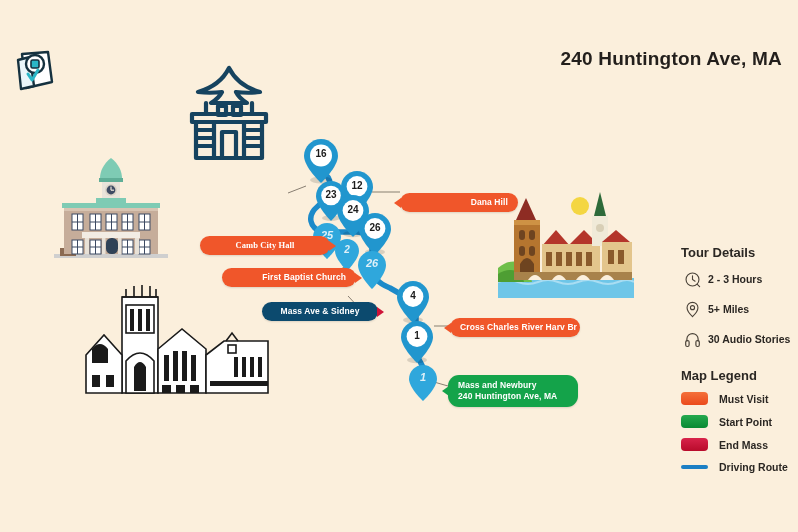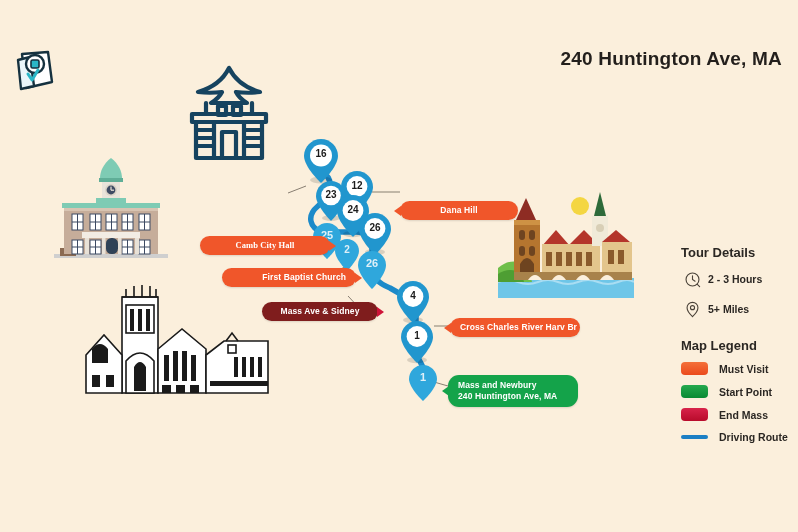--- a/index.html
+++ b/index.html
@@ -32,35 +32,35 @@
   
   #routeSvg{position:absolute;left:0;top:0;width:798px;height:532px;pointer-events:none;}
 
   .pin{position:absolute;}
   .pin svg{display:block;overflow:visible;}
   .pin .num{
     position:absolute;left:0;right:0;
     text-align:center;font-weight:bold;color:#1b1b1b;
     font-size:10px;
   }
-  .pin.solid .num{color:#dff0f8;}
+  .pin.solid .num{color:#dff0f8;font-style:italic;}
 
   
   .chip{
     position:absolute;
     color:#fff;font-size:8.5px;font-weight:bold;
     border-radius:11px;
     padding:4px 10px;
     white-space:nowrap;
     line-height:11px;
     letter-spacing:.1px;
     box-shadow:0 1px 2px rgba(0,0,0,.12);
   }
   .chip.orange{background:#F0562A;}
-  .chip.red{background:#7f1d1d;}
+  .chip.red{background:#0c4a6e;}
   .chip.green{background:#14A34A;}
   .chip .l2{display:block;}
   .chip .arrow{
     position:absolute;top:50%;transform:translateY(-50%);
     width:0;height:0;border-top:5px solid transparent;border-bottom:5px solid transparent;
   }
   .chip.ar-right .arrow{right:-6px;border-left:7px solid currentColor;}
   .chip.ar-left  .arrow{left:-6px;border-right:7px solid currentColor;}
   .chip.orange .arrow{color:#F0562A;}
   .chip.red .arrow{color:#CE1338;}
@@ -378,21 +378,21 @@
   </div>
 
   <div class="pin solid" style="left:408px;top:364px;width:30px;height:38px;">
     <svg viewBox="0 0 30 38" width="30" height="38">
       <path d="M15 1 C7.3 1 1 7.3 1 15 C1 24 15 37 15 37 C15 37 29 24 29 15 C29 7.3 22.7 1 15 1 Z" fill="#2FA7DC"></path>
     </svg>
     <div class="num" style="top:7px;font-size:11px;">1</div>
   </div>
 
 
-  <div class="chip orange ar-left" style="left:400px;top:201px;width:98px;text-align:center;">
+  <div class="chip orange ar-left" style="left:400px;top:193px;width:98px;text-align:right;">
     <span>Dana Hill</span>
     <i class="arrow"></i>
   </div>
 
   <div class="chip orange ar-right" style="left:200px;top:236px;width:110px;text-align:center;font-family:Liberation Serif, serif;">
     <span>Camb City Hall</span>
     <i class="arrow"></i>
   </div>
 
   <div class="chip orange ar-right" style="left:222px;top:268px;width:110px;text-align:right;padding-left:14px;">
@@ -434,20 +434,30 @@
     <div class="detail-row">
       <span class="ic">
         <svg viewBox="0 0 20 20" width="17" height="17">
           <path d="M10 1.6 C6.4 1.6 3.6 4.4 3.6 8 C3.6 12.4 10 18.4 10 18.4 C10 18.4 16.4 12.4 16.4 8 C16.4 4.4 13.6 1.6 10 1.6 Z" fill="none" stroke="#4a4238" stroke-width="1.3"></path>
           <circle cx="10" cy="7.8" r="2.4" fill="none" stroke="#4a4238" stroke-width="1.3"></circle>
         </svg>
       </span>
       <span class="tx">5+  Miles</span>
     </div>
 
+    <div class="detail-row">
+      <span class="ic">
+        <svg viewBox="0 0 20 20" width="17" height="17">
+          <path d="M3.4 12 V9.4 C3.4 5.8 6.4 3 10 3 C13.6 3 16.6 5.8 16.6 9.4 V12" fill="none" stroke="#4a4238" stroke-width="1.4" stroke-linecap="round"></path>
+          <rect x="2" y="11.2" width="4" height="7" rx="1.8" fill="none" stroke="#4a4238" stroke-width="1.4"></rect>
+          <rect x="14" y="11.2" width="4" height="7" rx="1.8" fill="none" stroke="#4a4238" stroke-width="1.4"></rect>
+        </svg>
+      </span>
+      <span class="tx">30 Audio Stories</span>
+    </div>
 
     <h3 class="second">Map Legend</h3>
 
     <div class="legend-row">
       <span class="sw orange"></span>
       <span class="tx">Must Visit</span>
     </div>
     <div class="legend-row">
       <span class="sw green"></span>
       <span class="tx">Start Point</span>

